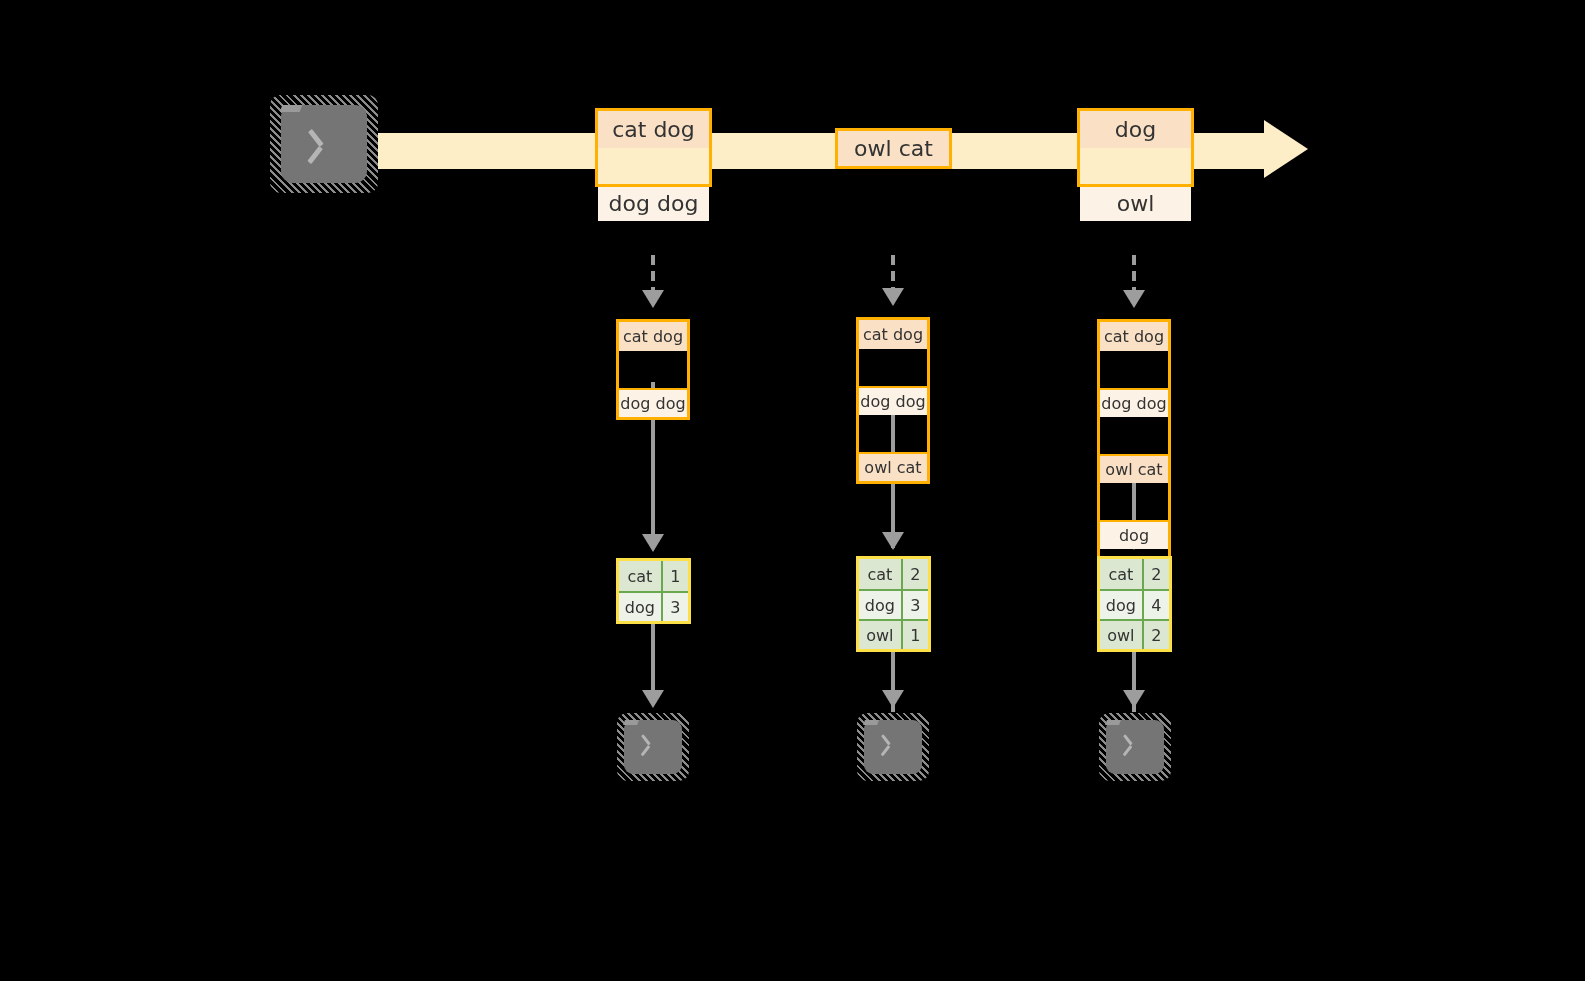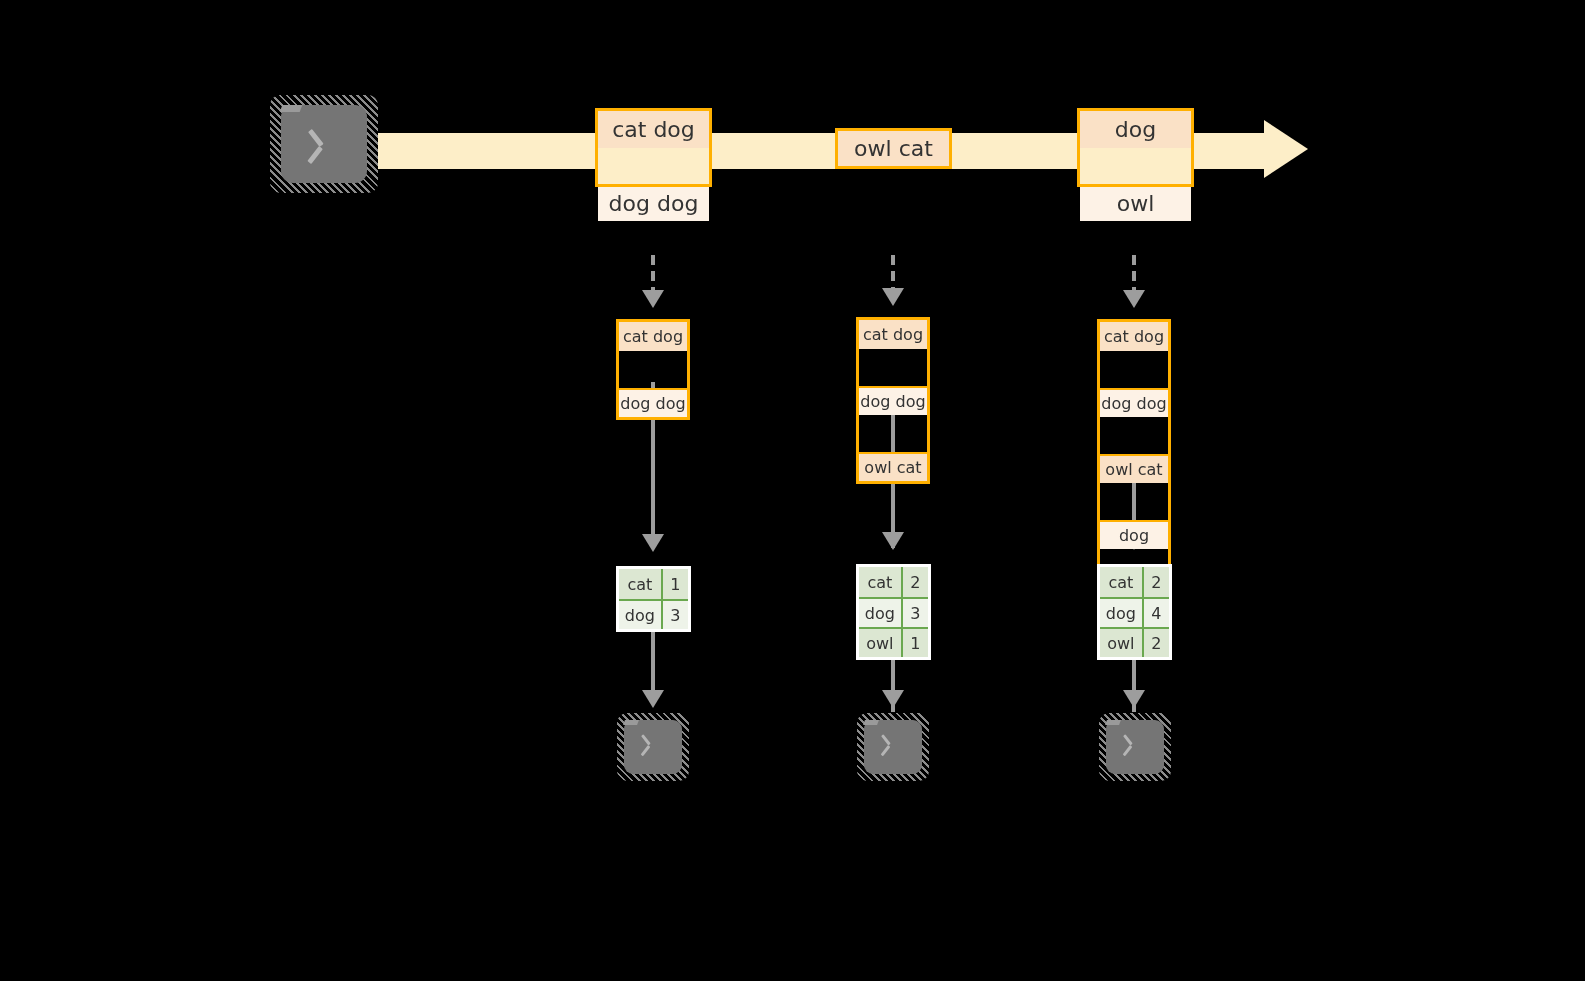--- a/index.html
+++ b/index.html
@@ -64,22 +64,22 @@
 
   
   .stack{position:absolute;box-sizing:border-box;border:3px solid #ffb000;
          font-size:16px;z-index:4;}
   .stack .msgrow{height:29px;}
   #stack-1{left:616px;top:319px;width:74px;}
   #stack-2{left:856px;top:317px;width:74px;}
   #stack-3{left:1097px;top:319px;width:74px;}
 
   
-  .gtable{position:absolute;box-sizing:border-box;border:3px solid #ffffff;
-          font-size:16px;z-index:4;margin-top:8px;}
+  .gtable{position:absolute;box-sizing:border-box;border:3px solid #fde047;
+          font-size:16px;z-index:4;}
   .grow{display:flex;box-sizing:border-box;height:30px;}
   .grow + .grow{border-top:2px solid #6aa84f;}
   .grow.dark .gc{background:#dce7d2;}
   .grow.light .gc{background:#eef3e9;}
   .gc{box-sizing:border-box;display:flex;align-items:center;
       justify-content:center;color:#333;}
   .gc.word{width:45px;border-right:2px solid #6aa84f;}
   .gc.cnt{width:26px;}
   #gt-1{left:616px;top:558px;width:75px;}
   #gt-2{left:856px;top:556px;width:75px;}

